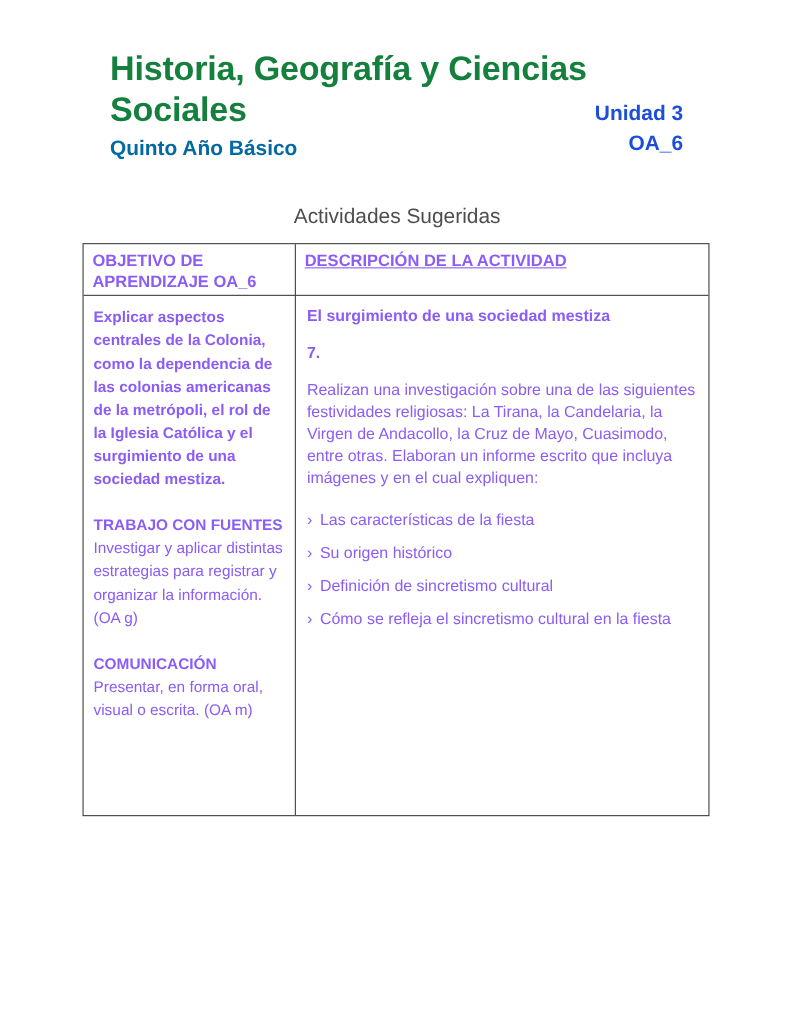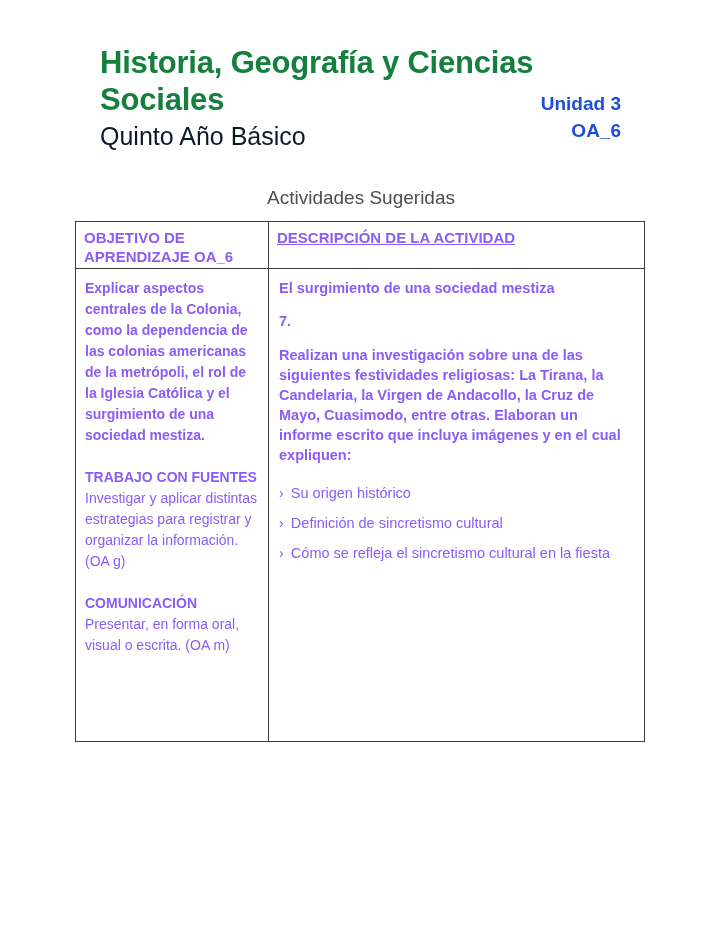--- a/index.html
+++ b/index.html
@@ -24,24 +24,24 @@
   }
   .doc-title {
     color: #15803d;
     font-size: 31px;
     line-height: 37px;
     font-weight: bold;
     letter-spacing: -0.2px;
   }
   .doc-subtitle {
     margin-top: 7px;
-    color: #0f172a;
-    font-size: 25px;
+    color: #0369a1;
+    font-size: 19px;
     line-height: 22px;
-    font-weight: normal;
+    font-weight: bold;
   }
   .unit-label, .oa-label {
     position: absolute;
     right: 0;
     color: #1d4ed8;
     font-size: 19px;
     line-height: 22px;
     font-weight: bold;
     text-align: right;
   }
@@ -78,21 +78,21 @@
 
   .body-left  { padding: 9px 9px 0 9px;  font-size: 14px;  line-height: 21px; }
   .body-right { padding: 9px 10px 0 10px; font-size: 14.5px; line-height: 20px; }
 
   .obj-main    { font-weight: bold; margin-bottom: 21px; }
   .obj-heading { font-weight: bold; margin-top: 21px; }
   .obj-text    { margin-top: 0; }
 
   .act-title  { font-weight: bold; margin-bottom: 13px; }
   .act-number { font-weight: bold; margin-bottom: 14px; }
-  .act-desc   { margin-bottom: 0; font-weight: bold; }
+  .act-desc   { margin-bottom: 0; }
 
   .act-list { list-style: none; margin-top: 18px; }
   .act-list li { margin-bottom: 10px; line-height: 20px; }
   .bullet { display: inline-block; margin-right: 7px; }
 </style>
 </head>
 <body>
 
 <div class="page">
 
@@ -119,20 +119,21 @@
       <p class="obj-text">Investigar y aplicar distintas estrategias para registrar y organizar la información. (OA g)</p>
       <p class="obj-heading">COMUNICACIÓN</p>
       <p class="obj-text">Presentar, en forma oral, visual o escrita. (OA m)</p>
     </div>
 
     <div class="cell body-right">
       <p class="act-title">El surgimiento de una sociedad mestiza</p>
       <p class="act-number">7.</p>
       <p class="act-desc">Realizan una investigación sobre una de las siguientes festividades religiosas: La Tirana, la Candelaria, la Virgen de Andacollo, la Cruz de Mayo, Cuasimodo, entre otras. Elaboran un informe escrito que incluya imágenes y en el cual expliquen:</p>
       <ul class="act-list">
+        <li><span class="bullet">›</span><span>Las características de la fiesta</span></li>
         <li><span class="bullet">›</span><span>Su origen histórico</span></li>
         <li><span class="bullet">›</span><span>Definición de sincretismo cultural</span></li>
         <li><span class="bullet">›</span><span>Cómo se refleja el sincretismo cultural en la fiesta</span></li>
       </ul>
     </div>
 
   </div>
 </div>
 
 </body></html>

